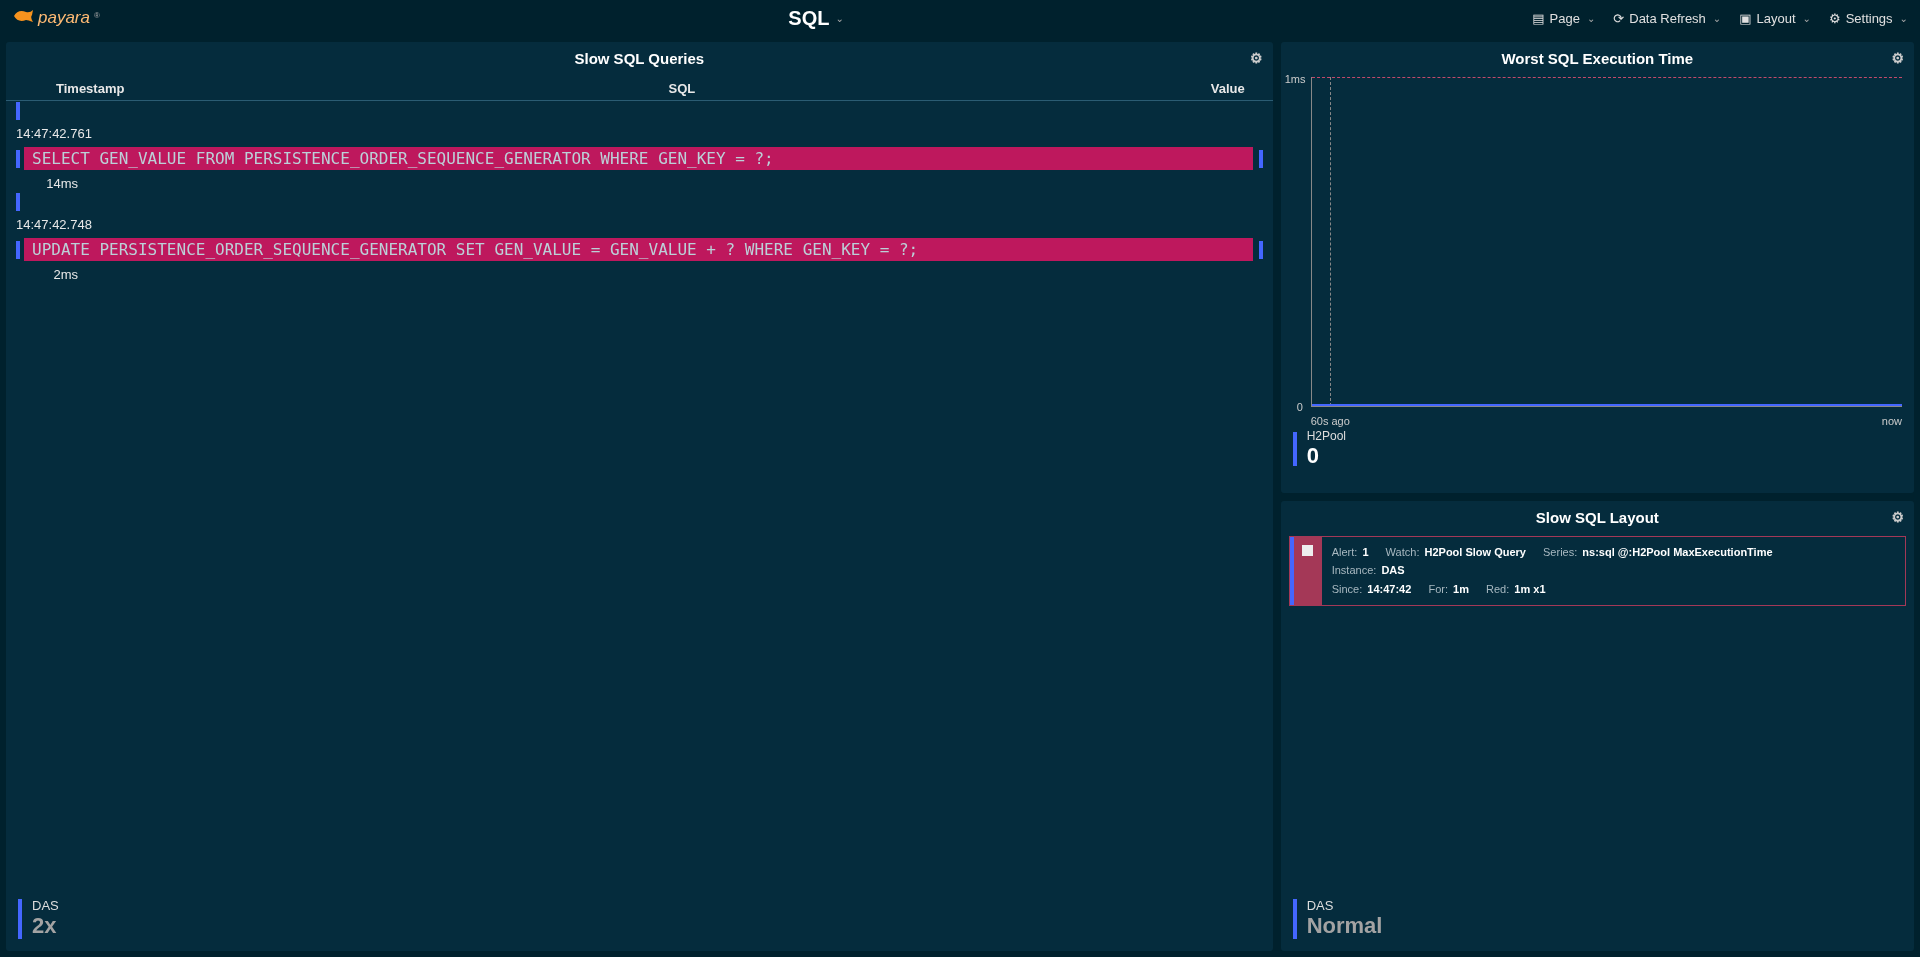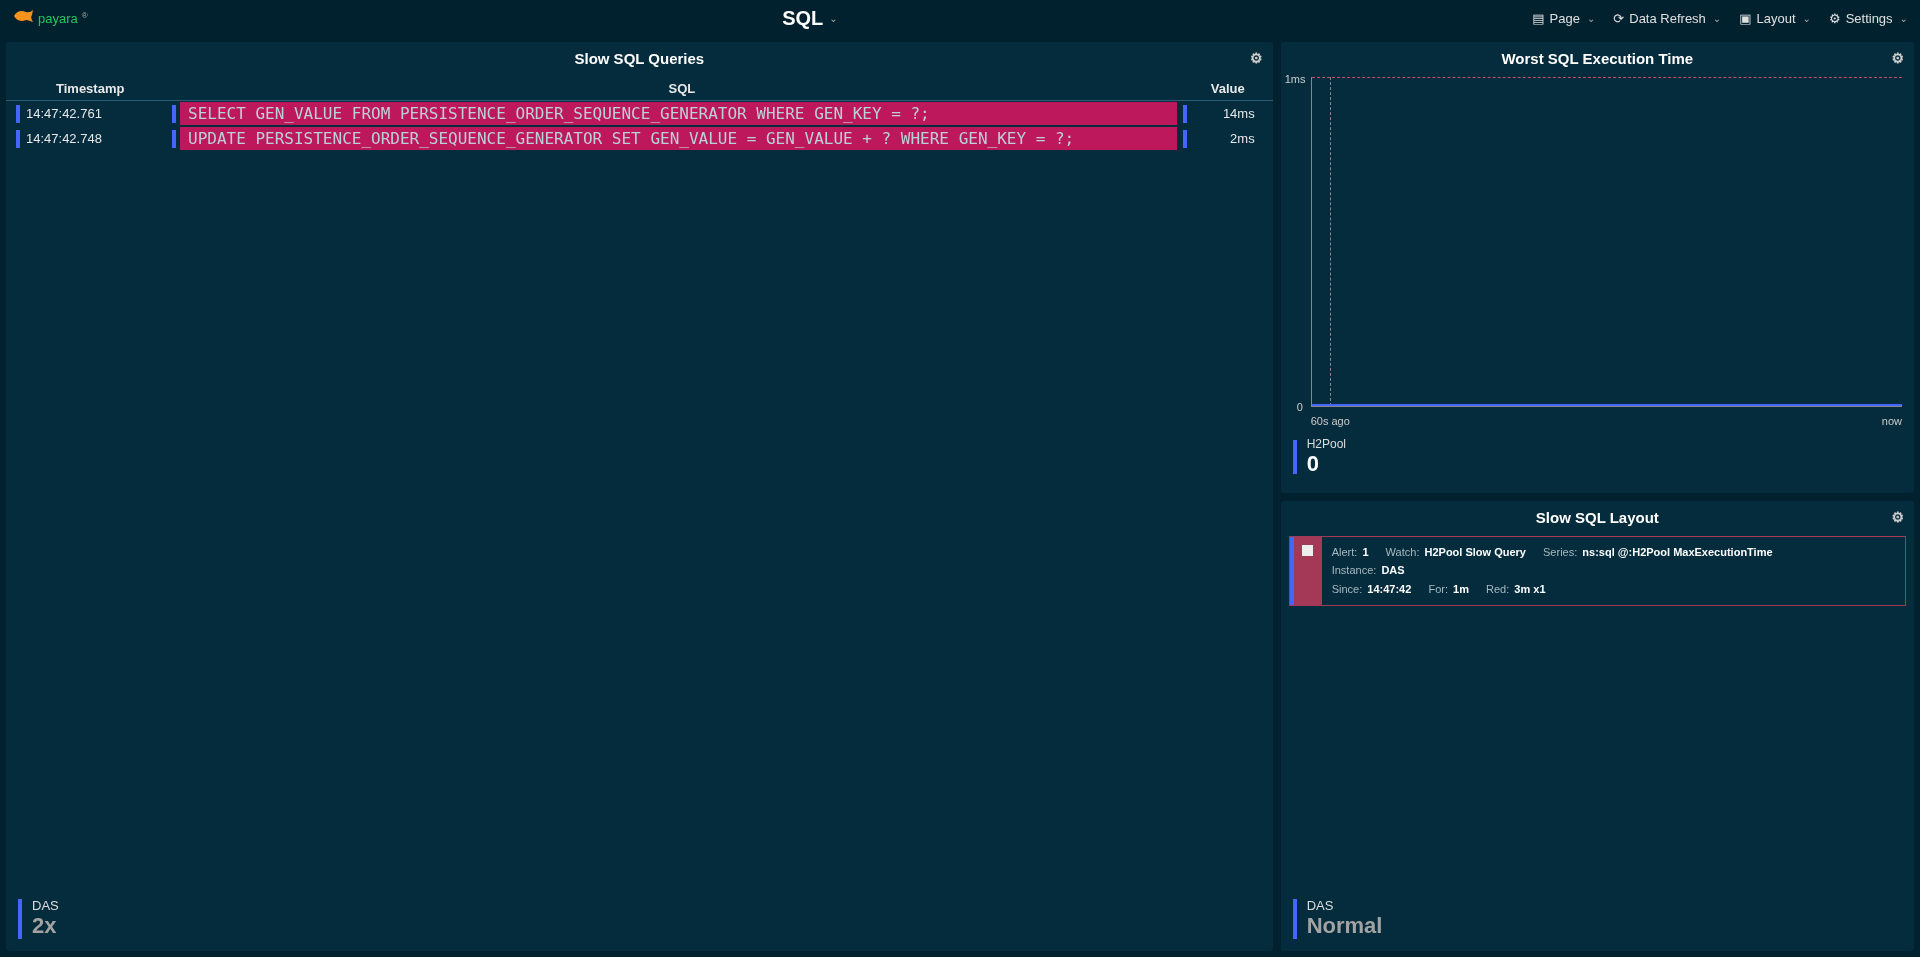--- a/index.html
+++ b/index.html
@@ -18,21 +18,21 @@
   align-items: center;
   padding: 0 12px;
   background: #00212d;
 }
 .logo {
   display: flex;
   align-items: center;
   gap: 4px;
 }
 .logo-fish { color: #f6931e; font-size: 18px; }
-.logo-text { color: #22c55e; font-size: 13px; }
+.logo-text { color: #fdba74; font-size: 17px; font-style: italic; }
 .logo-reg { color: #aaa; font-size: 8px; margin-top: -6px; }
 .header-center {
   flex: 1;
   display: flex;
   justify-content: center;
   align-items: center;
   gap: 6px;
 }
 .page-title {
   color: #fff;
@@ -104,23 +104,23 @@
   font-weight: bold;
   color: #e8e8e8;
 }
 .col-ts { width: 165px; text-align: left; padding-left: 40px;}
 .col-sql { flex: 1; text-align: center; }
 .col-val { width: 80px; text-align: right; padding-right: 18px;}
 
 .table-body { border-top: 1px solid #2b5c73; }
 .row {
   display: flex;
-  align-items: center;
   padding: 1px 10px;
   gap: 6px;
+  flex-direction: column;
 }
 .bar-left {
   width: 4px;
   height: 18px;
   background: #4466ff;
 }
 .ts-cell { width: 140px; color: #e8e8e8; }
 .sql-wrap {
   flex: 1;
   display: flex;
@@ -190,21 +190,21 @@
   border-left: 1px dashed #888;
 }
 .blue-line {
   position: absolute;
   left: 0; right: 0; bottom: 0;
   border-top: 2px solid #4466ff;
 }
 .xaxis {
   display: flex;
   justify-content: space-between;
-  margin: 4px 12px 10px 30px;
+  margin: 4px 12px 2px 30px;
   font-size: 11px;
   color: #ccc;
 }
 .chart-legend {
   margin: 0 12px 8px 12px;
   display: flex;
   align-items: center;
 }
 .legend-bar {
   width: 4px;
@@ -396,21 +396,21 @@
           <div>
             <span class="lbl">Instance:</span>
             <span class="val">DAS</span>
           </div>
           <div>
             <span class="lbl">Since:</span>
             <span class="val">14:47:42</span>
             <span class="lbl">For:</span>
             <span class="val">1m</span>
             <span class="lbl">Red:</span>
-            <span class="val">3m x1</span>
+            <span class="val">1m x1</span>
           </div>
         </div>
       </div>
       <div class="panel-footer">
         <div class="footer-bar"></div>
         <div class="footer-text">
           <div class="footer-label">DAS</div>
           <div class="footer-val">Normal</div>
         </div>
       </div>

